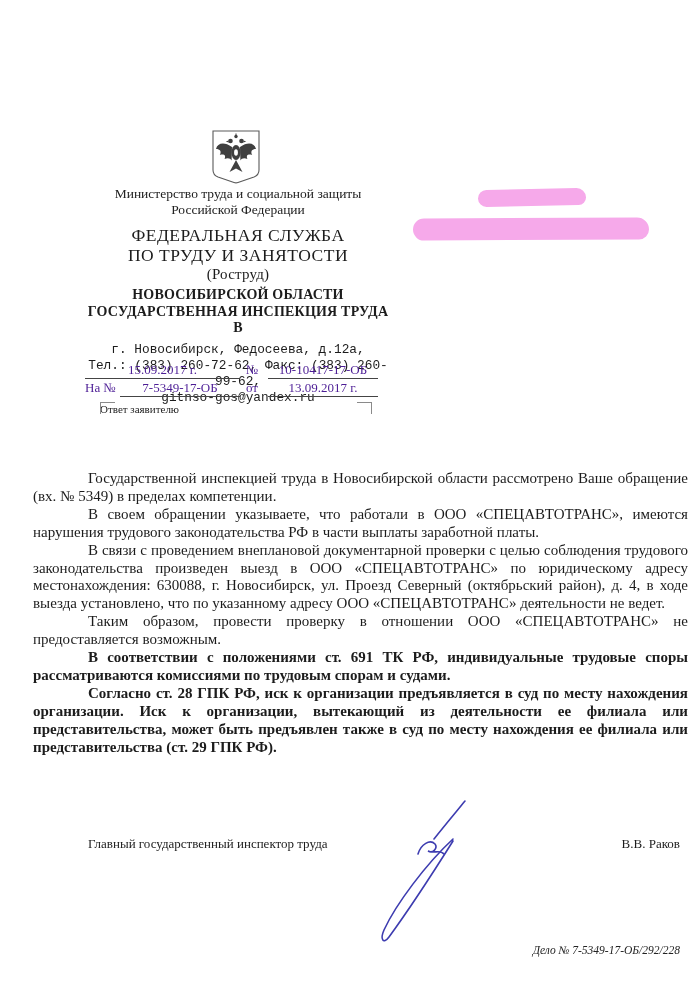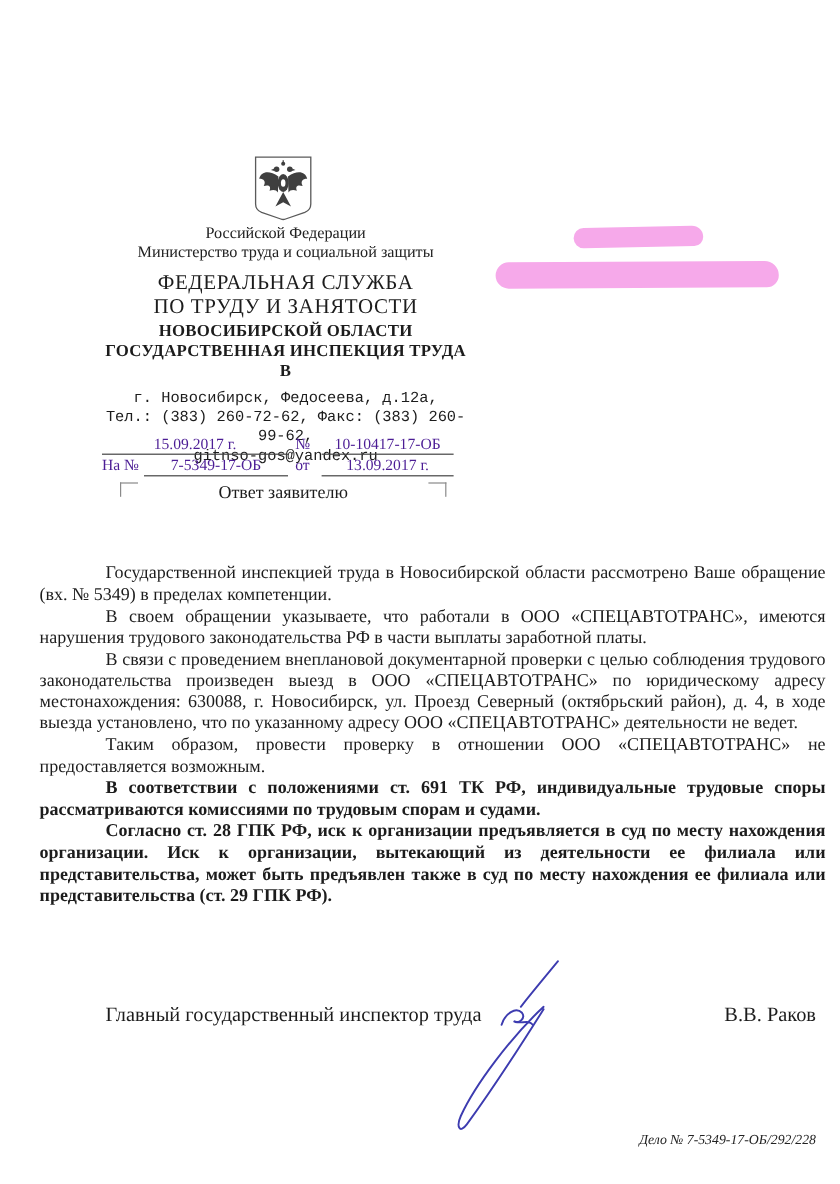--- a/index.html
+++ b/index.html
@@ -68,22 +68,21 @@
   
   .addressee {
     position: absolute;
     left: 100px; top: 400px;
     width: 272px; height: 26px;
   }
   .corner { position: absolute; width: 14px; height: 11px; }
   .corner-left  { left: 0; top: 2px; border-top: 1px solid #8a8a8a; border-left: 1px solid #8a8a8a; }
   .corner-right { right: 0; top: 2px; border-top: 1px solid #8a8a8a; border-right: 1px solid #8a8a8a; }
   .addressee-title {
-    text-align: center;
-    font-size: 15px;
+    font-size: 11px;
     padding-top: 3px;
   }
 
   
   .redaction {
     position: absolute;
     background: #f6a9ea;
   }
   .redaction-1 {
     left: 478px; top: 189px; width: 108px; height: 17px;
@@ -108,21 +107,21 @@
   .para { margin: 0; text-indent: 55px; }
   .para.bold { font-weight: bold; }
 
   
   .sign-row {
     position: absolute;
     left: 88px; top: 836px;
     width: 592px;
     display: flex;
     justify-content: space-between;
-    font-size: 17px;
+    font-size: 13px;
   }
   .signature-svg {
     position: absolute;
     left: 368px; top: 798px;
     width: 135px; height: 150px;
   }
 
   
   .footer-case {
     position: absolute;
@@ -149,26 +148,27 @@
       <ellipse cx="26" cy="24.5" rx="4.6" ry="7.5"></ellipse>
       <path d="M22 19 C14 13.5 7.5 15 6 21 C10 21 11.8 23.2 9.8 27 C13.8 25.8 16.2 27 14.6 31 C17.6 29.8 20.4 30.2 21.6 32.4 Z"></path>
       <path d="M30 19 C38 13.5 44.5 15 46 21 C42 21 40.2 23.2 42.2 27 C38.2 25.8 35.8 27 37.4 31 C34.4 29.8 31.6 30.2 30.4 32.4 Z"></path>
       <path d="M26 32 L19.5 44 L26 40.5 L32.5 44 Z"></path>
       <ellipse cx="26" cy="24.5" rx="1.9" ry="3.2" fill="#ffffff"></ellipse>
     </g>
   </svg>
 
   <div class="letterhead">
     <div class="ministry">
+      <div>Министерство труда и социальной защиты</div>
       <div>Российской Федерации</div>
-      <div>Министерство труда и социальной защиты</div>
     </div>
     <div class="service">
       <div>ФЕДЕРАЛЬНАЯ СЛУЖБА</div>
       <div>ПО ТРУДУ И ЗАНЯТОСТИ</div>
+      <div class="service-sub">(Роструд)</div>
     </div>
     <div class="inspection">
       <div>НОВОСИБИРСКОЙ ОБЛАСТИ</div>
       <div>ГОСУДАРСТВЕННАЯ ИНСПЕКЦИЯ ТРУДА В</div>
     </div>
     <div class="address">
       <div>г. Новосибирск, Федосеева, д.12а,</div>
       <div>Тел.: (383) 260-72-62, Факс: (383) 260-99-62,</div>
       <div>gitnso-gos@yandex.ru</div>
     </div>

